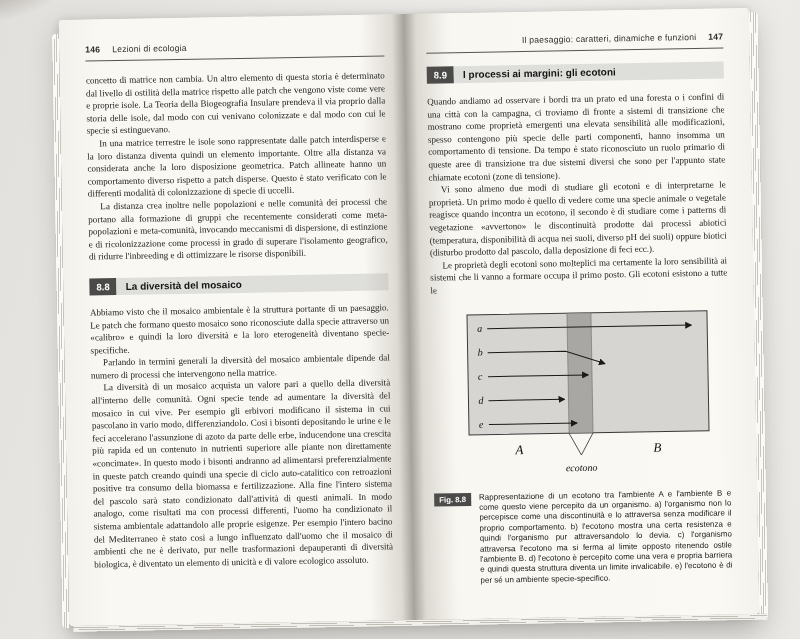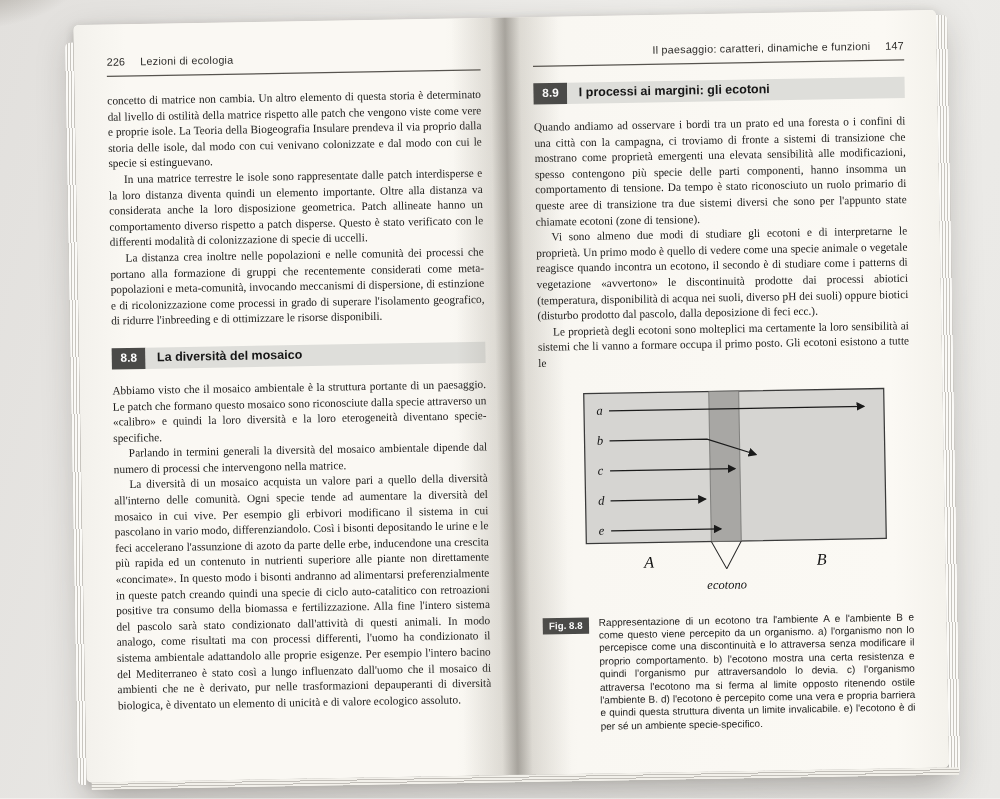--- a/index.html
+++ b/index.html
@@ -30,21 +30,21 @@
     position:absolute;top:0;bottom:0;left:50%;width:86px;transform:translateX(-50%);
     background:linear-gradient(90deg,rgba(110,102,90,0) 0%,rgba(110,102,90,.16) 36%,rgba(66,60,52,.42) 50%,rgba(110,102,90,.16) 64%,rgba(110,102,90,0) 100%);
     pointer-events:none;z-index:5;
   }
   .page-header{
     display:flex;align-items:baseline;gap:12px;
     font-family:"Liberation Sans",sans-serif;font-size:8.6px;line-height:12px;color:#2d2c2a;
     border-bottom:1px solid #57544f;padding-bottom:5px;margin-bottom:13px;letter-spacing:.2px;
   }
   .page.right .page-header{justify-content:flex-end;}
-  .pnum{font-weight:normal;}
+  .pnum{font-weight:bold;}
   .textblock{font-family:"Liberation Serif","DejaVu Serif",serif;font-size:9.1px;line-height:12.6px;
     text-align:justify;color:#1b1a19;}
   .textblock .para{margin:0;text-indent:1.35em;}
   .textblock .para:first-child{text-indent:0;}
   .section-heading{display:flex;align-items:stretch;margin:15px 0 11px;}
   .page.right .section-heading{margin:2px 0 12px;}
   .sec-badge{background:#4a4a48;color:#ffffff;font-family:"Liberation Sans",sans-serif;
     font-weight:bold;font-size:9.5px;line-height:17px;padding:0 7px;}
   .sec-title{background:#dededa;color:#161616;font-family:"Liberation Sans",sans-serif;
     font-weight:bold;font-size:10px;line-height:17px;padding:0 9px;flex:1;}
@@ -62,21 +62,21 @@
 <div class="scene">
   <div class="book">
     <div class="edge left"></div>
     <div class="edge right"></div>
     <div class="edge bottom"></div>
 
     <div class="spread">
 
       <div class="page left">
         <div class="page-header">
-          <span class="pnum">226</span>
+          <span class="pnum">146</span>
           <span class="rtitle">Lezioni di ecologia</span>
         </div>
 
         <div class="textblock">
             <p class="para">concetto di matrice non cambia. Un altro elemento di questa storia è determinato dal livello di ostilità della matrice rispetto alle patch che vengono viste come vere e proprie isole. La Teoria della Biogeografia Insulare prendeva il via proprio dalla storia delle isole, dal modo con cui venivano colonizzate e dal modo con cui le specie si estinguevano.</p>
             <p class="para">In una matrice terrestre le isole sono rappresentate dalle patch interdisperse e la loro distanza diventa quindi un elemento importante. Oltre alla distanza va considerata anche la loro disposizione geometrica. Patch allineate hanno un comportamento diverso rispetto a patch disperse. Questo è stato verificato con le differenti modalità di colonizzazione di specie di uccelli.</p>
             <p class="para">La distanza crea inoltre nelle popolazioni e nelle comunità dei processi che portano alla formazione di gruppi che recentemente considerati come meta-popolazioni e meta-comunità, invocando meccanismi di dispersione, di estinzione e di ricolonizzazione come processi in grado di superare l'isolamento geografico, di ridurre l'inbreeding e di ottimizzare le risorse disponibili.</p>
           </div>
 
         <div class="section-heading">

